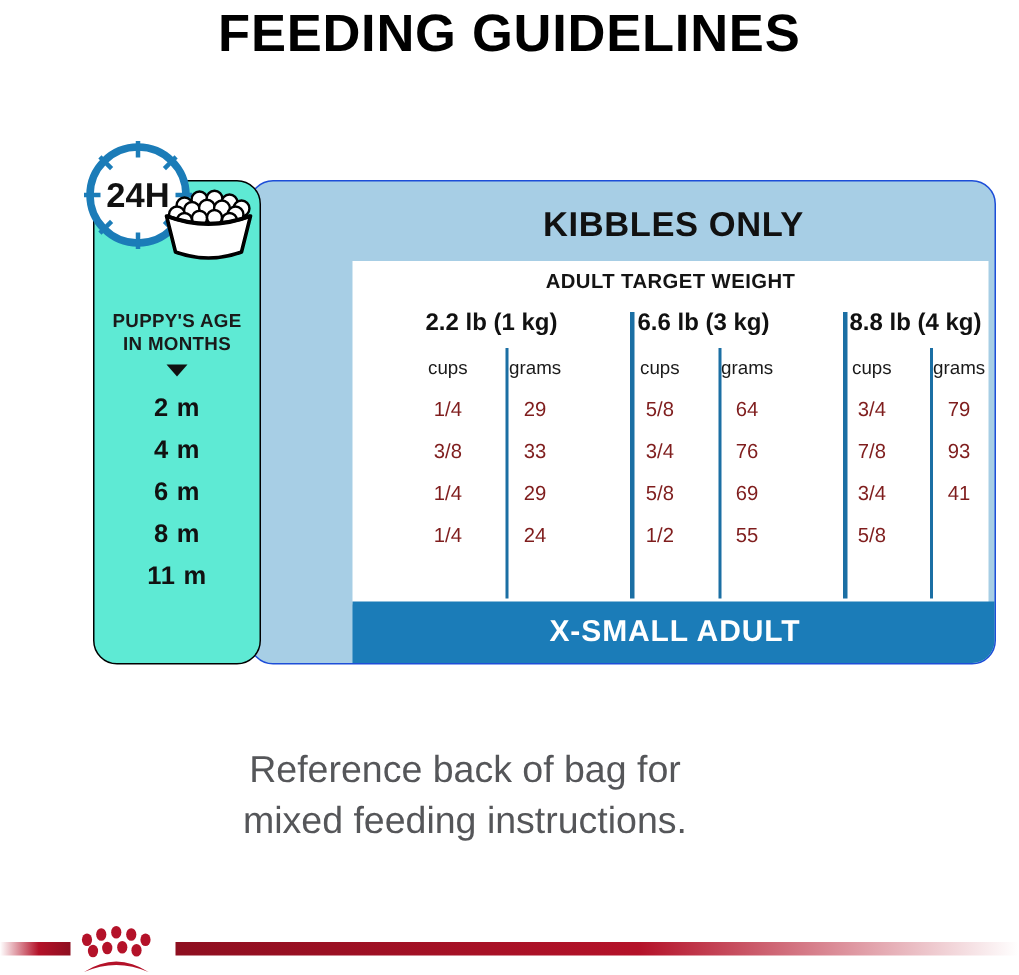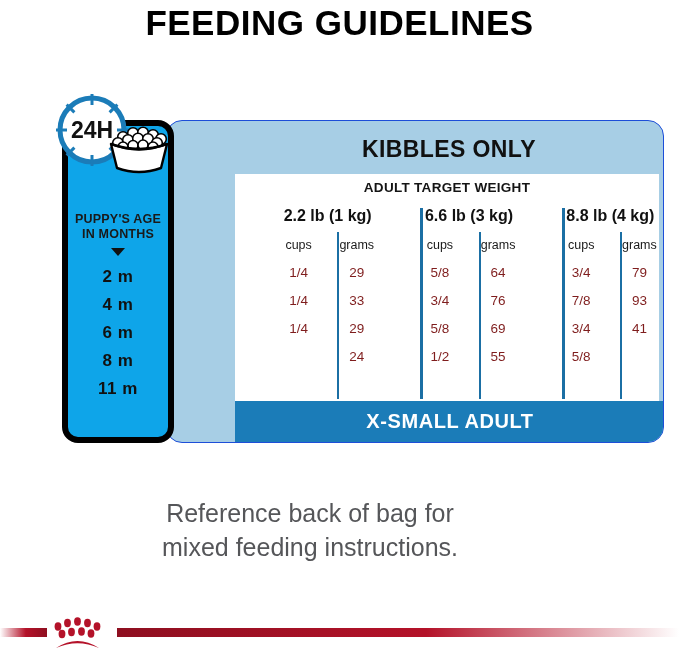--- a/index.html
+++ b/index.html
@@ -36,22 +36,22 @@
     height: 323px;
   }
 
   
   .age-panel {
     position: absolute;
     left: 0;
     top: 0;
     width: 112px;
     height: 323px;
-    background: #0ea5e9;
-    border: 6px solid #000000;
+    background: #5eead4;
+    border: 1px solid #000000;
     border-radius: 16px;
     z-index: 2;
   }
   .age-head {
     margin-top: 86px;
     text-align: center;
     font-size: 12.5px;
     font-weight: bold;
     line-height: 15px;
     color: #1a1a1a;
@@ -232,20 +232,21 @@
       <div class="atw">ADULT TARGET WEIGHT</div>
 
       <div class="grid">
 
         <div class="wgroup">
           <div class="wlabel">2.2 lb (1 kg)</div>
           <div class="subcols">
             <div class="subcol">
               <div class="unit">cups</div>
               <div class="cell">1/4</div>
+              <div class="cell">3/8</div>
               <div class="cell">1/4</div>
               <div class="cell">1/4</div>
             </div>
             <div class="subcol">
               <div class="unit">grams</div>
               <div class="cell">29</div>
               <div class="cell">33</div>
               <div class="cell">29</div>
               <div class="cell">24</div>
             </div>

